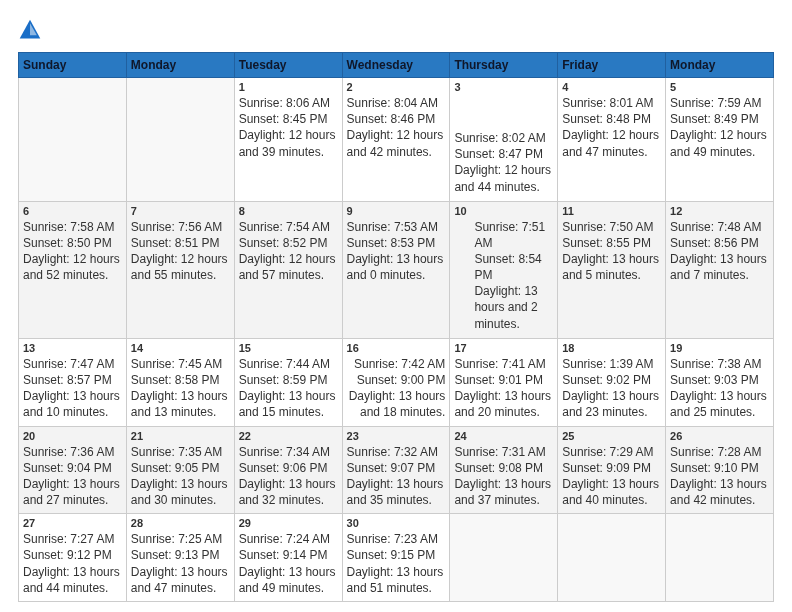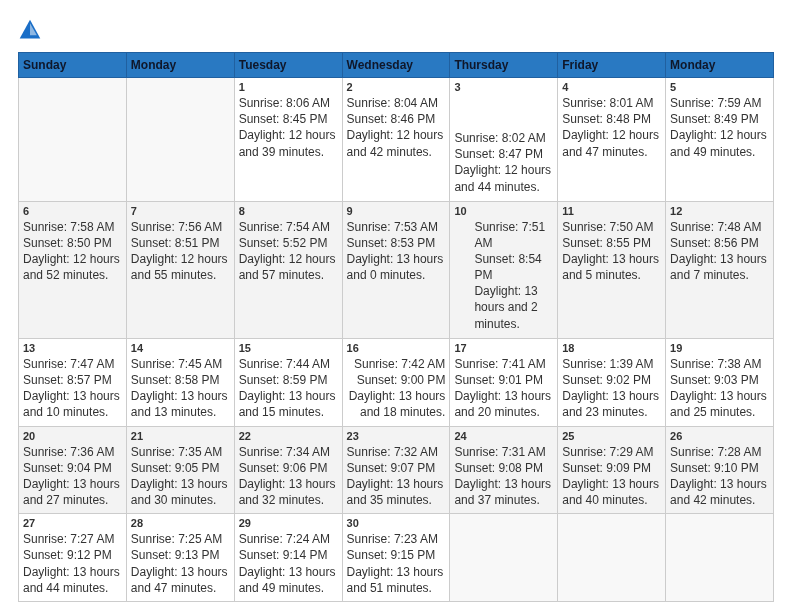--- a/index.html
+++ b/index.html
@@ -177,21 +177,21 @@
           </td>
           <td>
             <span class="day-num">7</span>
             <div class="day-info" style="white-space: pre-line;">Sunrise: 7:56 AM
 Sunset: 8:51 PM
 Daylight: 12 hours and 55 minutes.</div>
           </td>
           <td>
             <span class="day-num">8</span>
             <div class="day-info" style="white-space: pre-line;">Sunrise: 7:54 AM
-Sunset: 5:52 PM
+Sunset: 8:52 PM
 Daylight: 12 hours and 57 minutes.</div>
           </td>
           <td>
             <span class="day-num">9</span>
             <div class="day-info" style="white-space: pre-line;">Sunrise: 7:53 AM
 Sunset: 8:53 PM
 Daylight: 13 hours and 0 minutes.</div>
           </td>
           <td>
             <span class="day-num">10</span>

